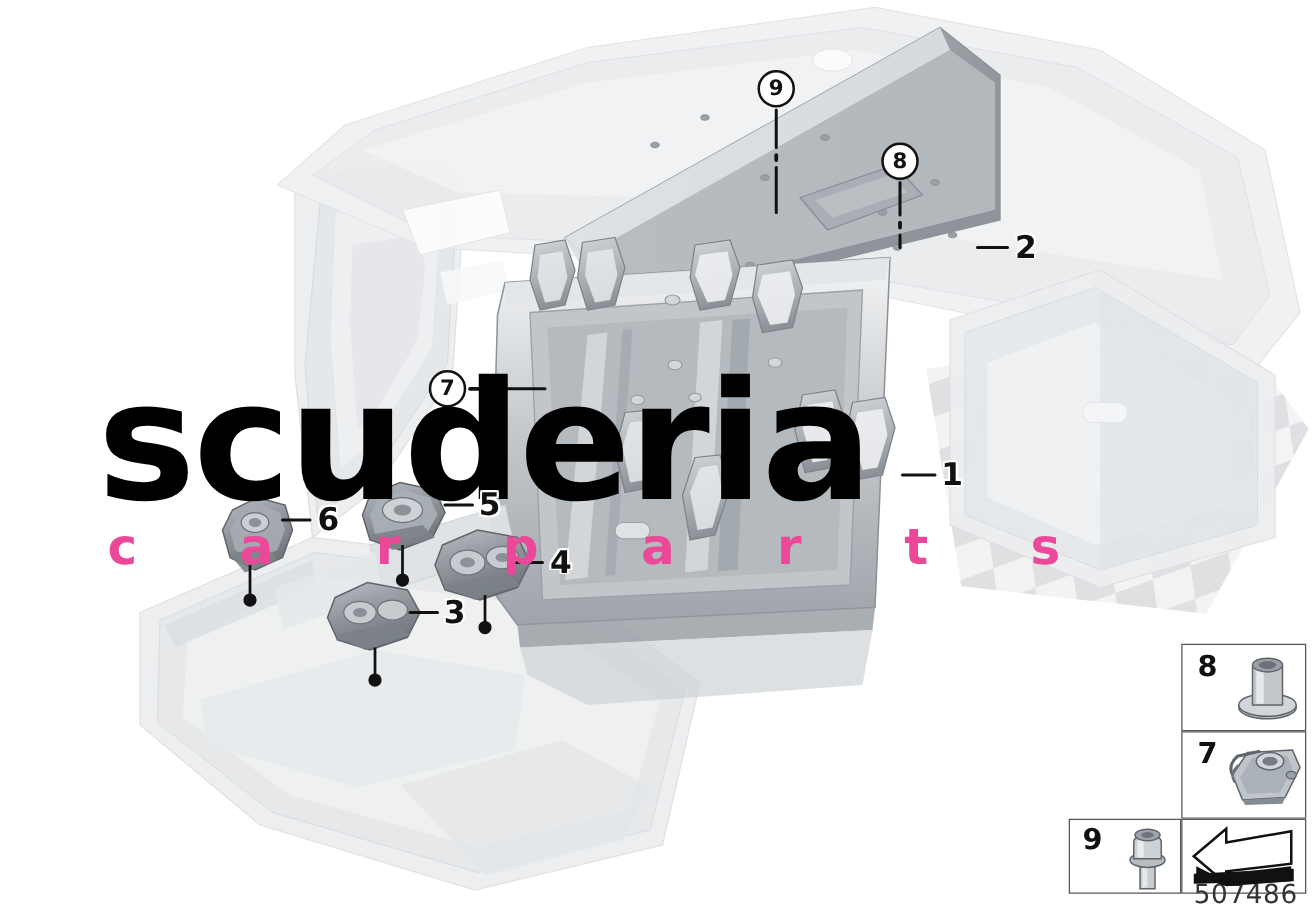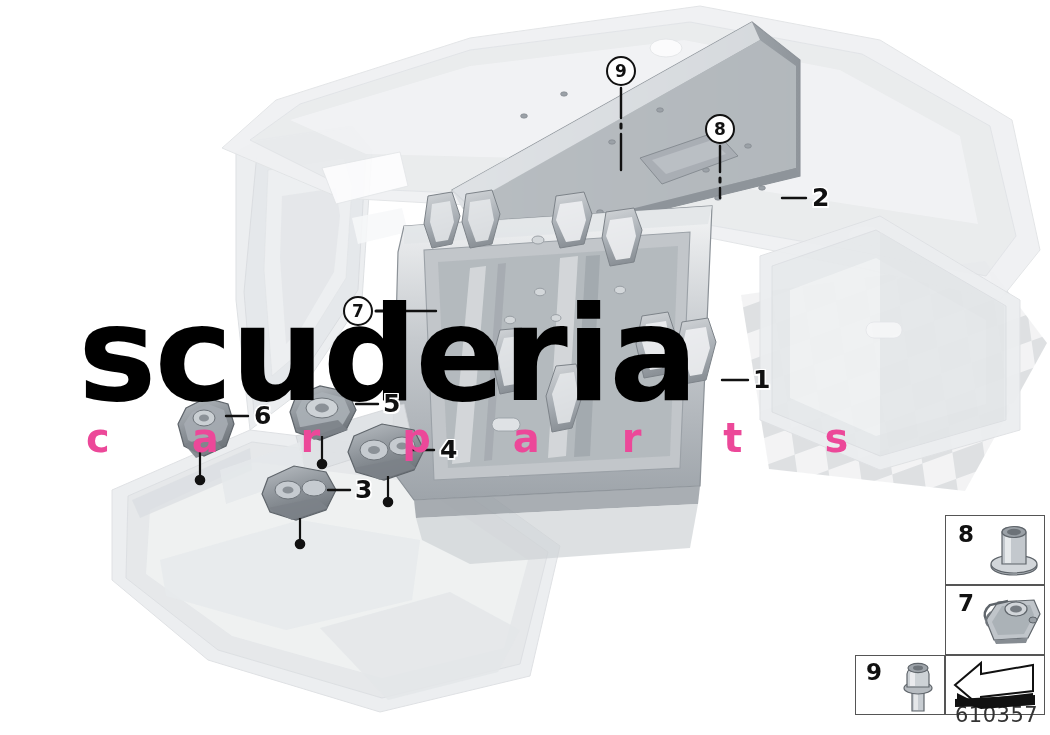--- a/index.html
+++ b/index.html
@@ -342,16 +342,16 @@
       <ellipse cx="23" cy="11" rx="5" ry="2.4" fill="#6f757b"></ellipse>
     </svg>
 
     <div class="lg-cell" style="left:945px;top:655px;width:100px;height:60px;"></div>
     <svg style="position:absolute;left:951px;top:659px;z-index:55;" width="88" height="52" viewBox="0 0 88 52">
       <path d="M4 26 L30 4 L30 15 L82 6 L82 32 L30 38 L30 48 Z" fill="#ffffff" stroke="#111" stroke-width="2"></path>
       <path d="M6 34 L30 46 L30 40 L82 34 L82 46 L30 50 L6 42 Z" fill="#111"></path>
       <path d="M4 40 L84 36 L84 46 L4 48 Z" fill="#111"></path>
     </svg>
 
-    <div class="lg-code">610357</div>
+    <div class="lg-code">507486</div>
   </div>
 
 </div>
 
 </body></html>

